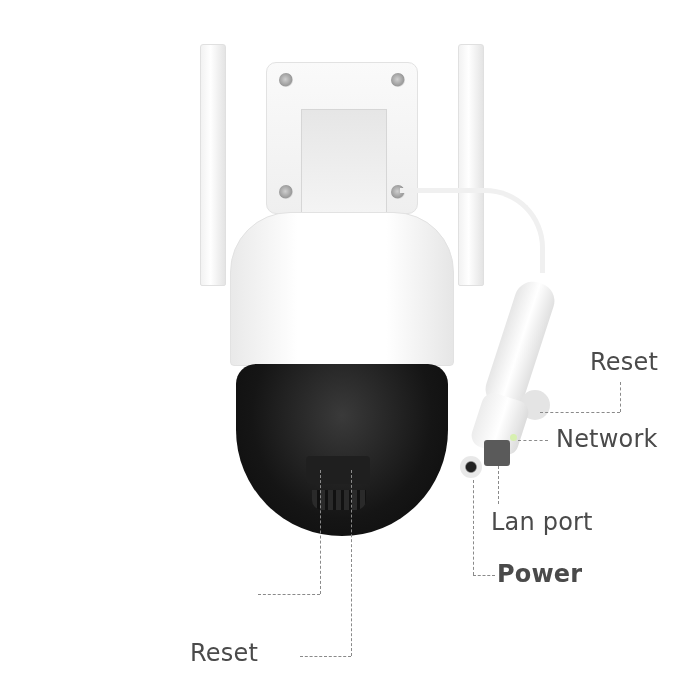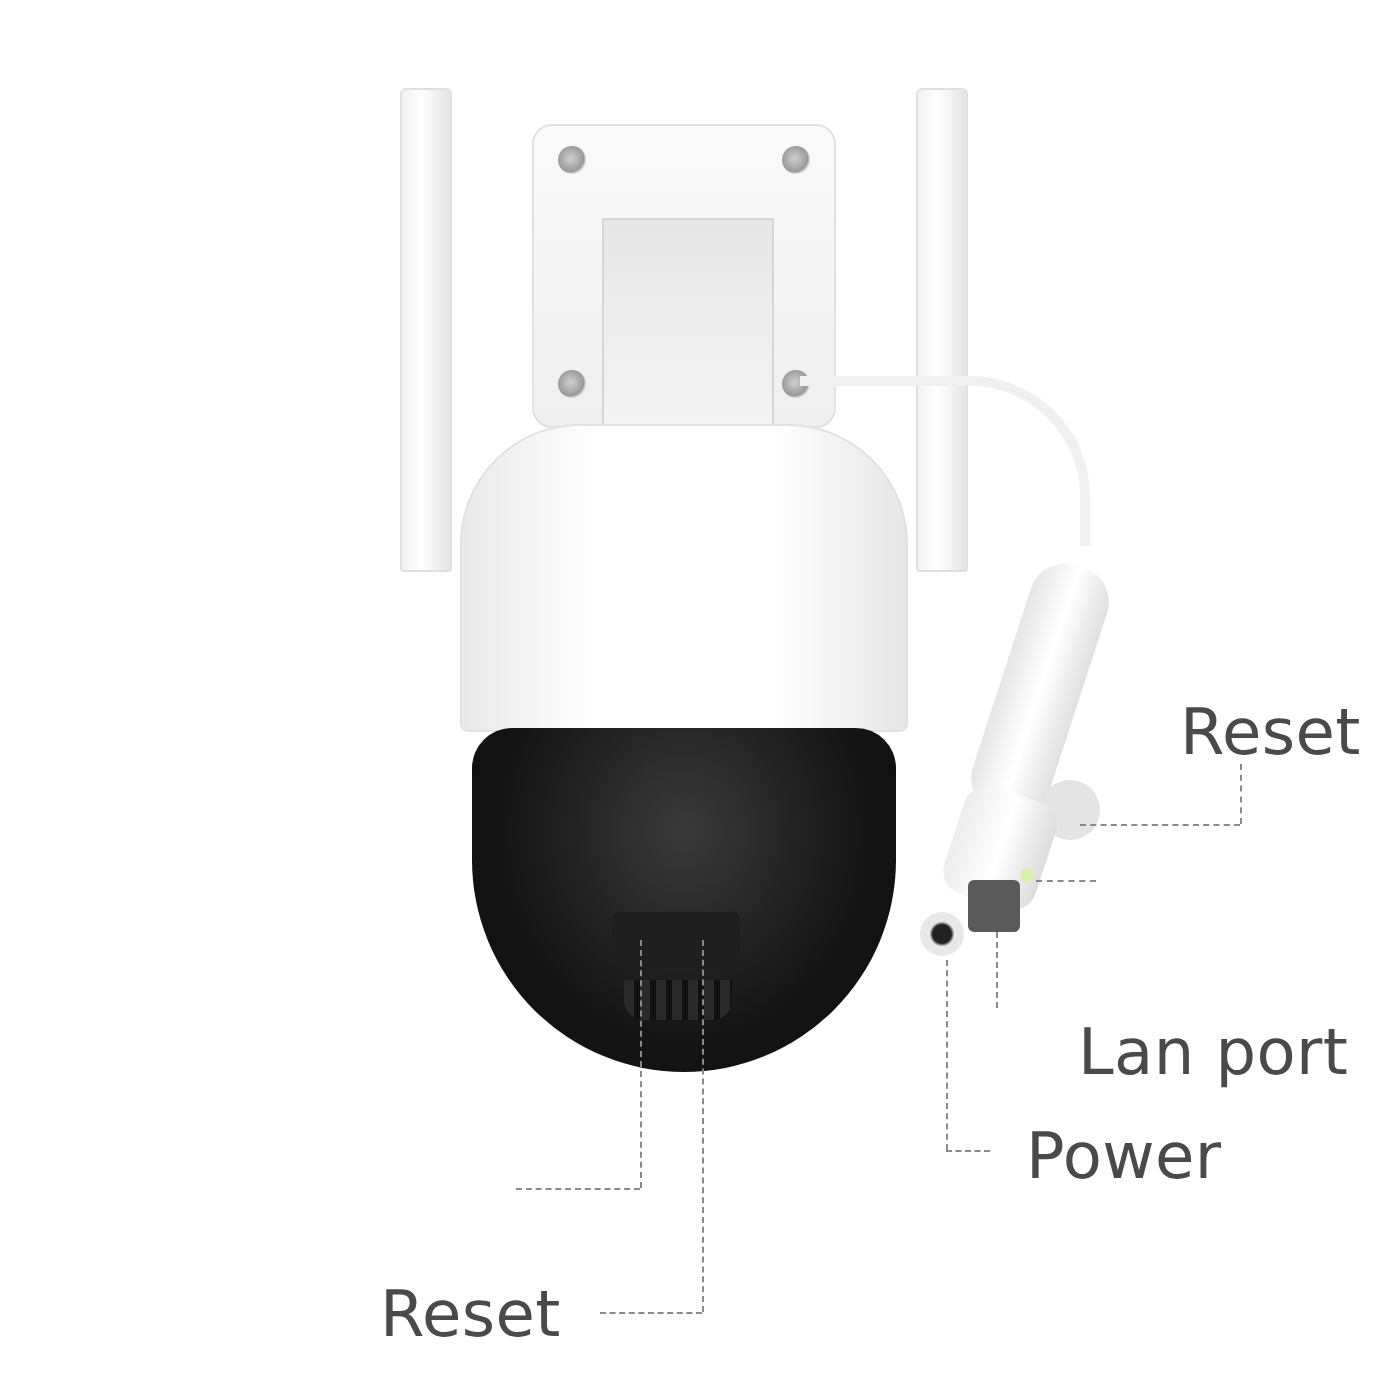--- a/index.html
+++ b/index.html
@@ -1,17 +1,17 @@
 <!DOCTYPE html>
 <html><head>
 <meta charset="utf-8">
 <style>
   html, body { margin:0; padding:0; background:#ffffff; }
   #stage { position:relative; width:700px; height:700px; overflow:hidden; background:#ffffff; font-family:"DejaVu Sans", sans-serif; }
-  .label { position:absolute; color:#4a4a4a; font-size:32px; line-height:1; white-space:nowrap; letter-spacing:0.2px; }
+  .label { position:absolute; color:#4a4a4a; font-size:24px; line-height:1; white-space:nowrap; letter-spacing:0.2px; }
   .dash { position:absolute; border-color:#8a8a8a; border-style:dashed; border-width:0; }
   .dh { border-top-width:1px; height:0; }
   .dv { border-left-width:1px; width:0; }
   .antenna { position:absolute; background:linear-gradient(90deg,#f2f2f2,#ffffff 40%,#e4e4e4); border:1px solid #e0e0e0; }
   .plate { position:absolute; background:linear-gradient(180deg,#fafafa,#efefef); border:1px solid #e2e2e2; border-radius:10px; }
   .hole { position:absolute; width:14px; height:14px; border-radius:50%; background:radial-gradient(circle at 45% 45%,#cfcfcf,#9a9a9a 60%,#dedede 70%); }
   .bracket { position:absolute; background:linear-gradient(180deg,#e6e6e6,#f4f4f4); border:1px solid #d6d6d6; }
   .housing { position:absolute; background:linear-gradient(90deg,#e9e9e9,#ffffff 30%,#ffffff 70%,#e6e6e6); border:1px solid #e2e2e2; }
   .dome { position:absolute; background:radial-gradient(ellipse at 50% 30%,#3a3a3a,#151515 60%,#0b0b0b); }
   .cable { position:absolute; border:5px solid #f0f0f0; border-radius:40px; }
@@ -52,16 +52,17 @@
   <div class="dash dv" style="left:498px; top:466px; height:38px;"></div>
   <div class="dash dv" style="left:473px; top:480px; height:95px;"></div>
   <div class="dash dh" style="left:473px; top:575px; width:22px;"></div>
 
   <div class="dash dv" style="left:320px; top:470px; height:124px;"></div>
   <div class="dash dh" style="left:258px; top:594px; width:62px;"></div>
   <div class="dash dv" style="left:351px; top:470px; height:186px;"></div>
   <div class="dash dh" style="left:300px; top:656px; width:51px;"></div>
 
   <span class="label" style="left:590px; top:350px;">Reset</span>
-  <span class="label" style="left:491px; top:510px;margin-left:48px;">Lan port</span>
-  <span class="label" style="left:513px; top:562px;">Power</span>
+  <span class="label" style="left:556px; top:427px;">Network</span>
+  <span class="label" style="left:491px; top:510px;">Lan port</span>
+  <span class="label" style="left:497px; top:562px;font-weight:bold;">Power</span>
   <span class="label" style="left:190px; top:641px;">Reset</span>
 </div>
 
 </body></html>

